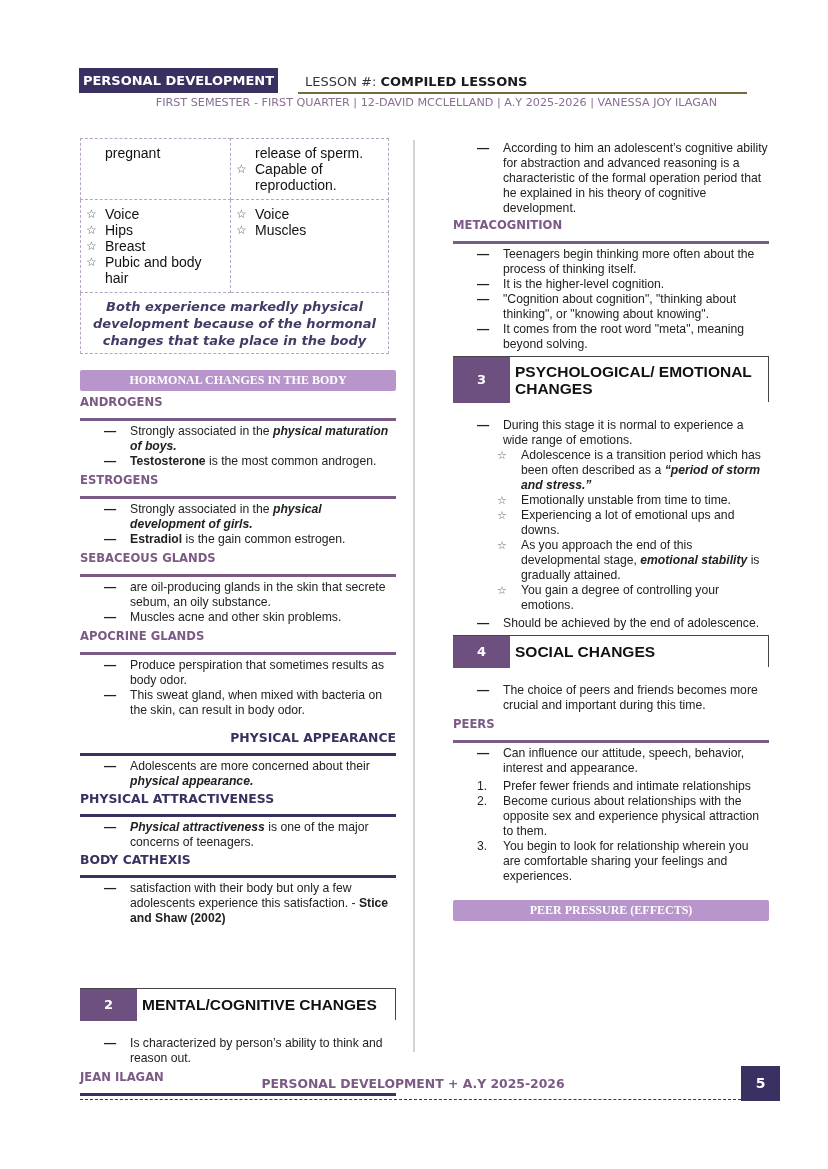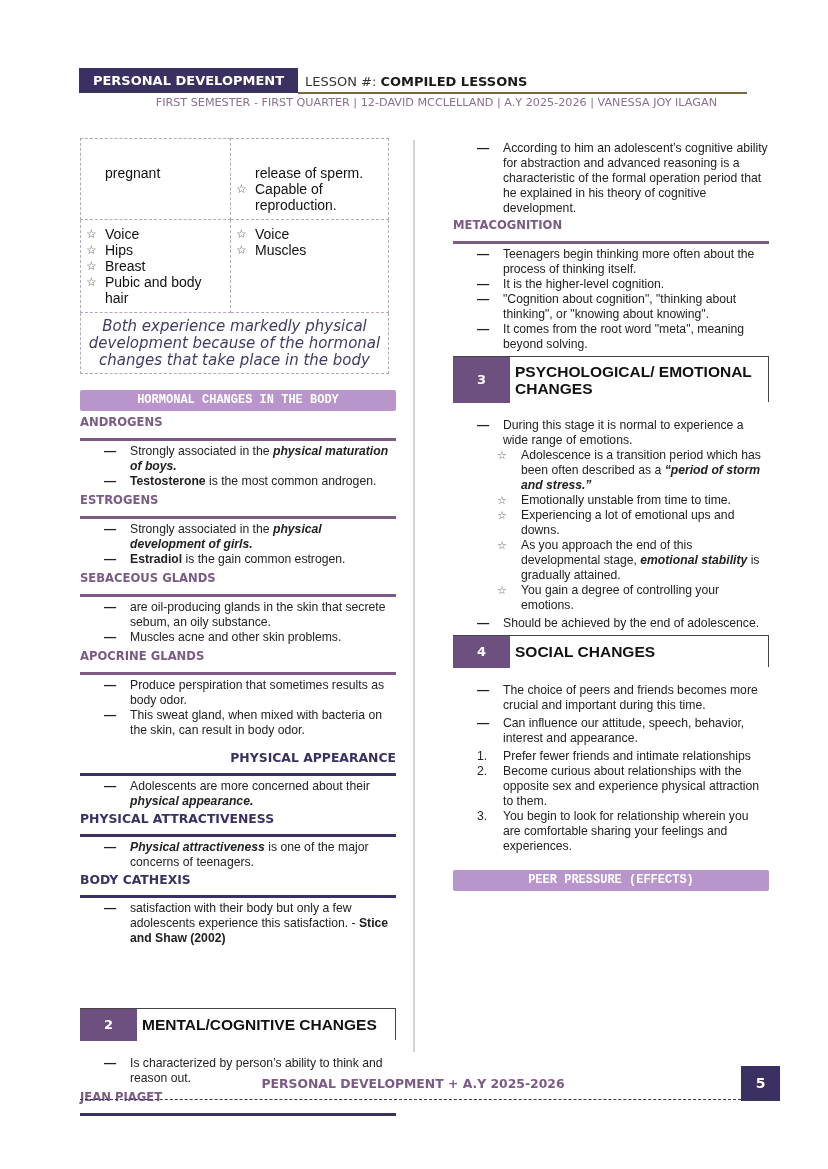--- a/index.html
+++ b/index.html
@@ -1,47 +1,47 @@
 <!DOCTYPE html>
 <html><head>
 <meta charset="utf-8">
 <style>
   * { box-sizing: border-box; margin: 0; padding: 0; }
   html, body { width: 828px; height: 1169px; background: #ffffff; overflow: hidden; }
   body { position: relative; font-family: "Liberation Sans", sans-serif; color: #111; }
 
   
   .hdr { position: absolute; left: 79px; top: 68px; width: 668px; height: 26px; }
-  .hdr-subject { position: absolute; left: 0; top: 0; width: 219px; height: 25px; background: #3a3061; color: #fff;
+  .hdr-subject { position: absolute; left: 0; top: 0; width: 199px; height: 25px; background: #3a3061; color: #fff;
     font-family: "DejaVu Sans", sans-serif; font-weight: bold; font-size: 13px; line-height: 25px; text-align: center; letter-spacing: 0; }
   .hdr-lesson { position: absolute; left: 226px; top: 0; height: 25px; line-height: 27px; font-family: "DejaVu Sans", sans-serif; font-size: 13px; color: #333; }
   .hdr-lesson b { color: #1a1a1a; }
   .hdr-line { position: absolute; left: 219px; top: 24px; width: 449px; height: 2px; background: #7a6a3a; }
   .hdr-sub { position: absolute; left: 0; width: 747px; top: 96px; text-align: right; padding-right: 30px;
     font-family: "DejaVu Sans", sans-serif; font-size: 11.2px; color: #8a6e92; letter-spacing: 0; }
 
   
   .divider { position: absolute; left: 413px; top: 140px; width: 2px; height: 912px; background: #d4d4d4; }
   .col { position: absolute; top: 138px; }
   .col-left { left: 80px; width: 316px; }
   .col-right { left: 453px; width: 316px; }
 
   
   .dtable { border: 1.5px dashed #b8a4c4; width: 309px; border-collapse: collapse; }
   .dtable td { border: 1.5px dashed #b8a4c4; vertical-align: top; font-size: 14px; line-height: 16px; padding: 6px 4px 6px 4px; }
   .dtable .cell-l { width: 150px; }
   .star-list { list-style: none; }
   .star-list li { position: relative; padding-left: 20px; }
   .star-list li .star { position: absolute; left: 1px; top: 0; font-size: 12px; color: #555; }
-  .nostar { padding-left: 20px; margin-top: 20px; }
-  .dtable .note { font-family: "DejaVu Sans", sans-serif; font-weight: normal; font-style: italic; font-size: 15px; line-height: 17px;
+  .nostar { padding-left: 20px; }
+  .dtable .note { font-family: "DejaVu Sans", sans-serif; font-weight: bold; font-style: italic; font-size: 13px; line-height: 17px;
     color: #443a66; text-align: center; padding: 5px 4px 4px; }
 
   
-  .banner { background: #b895cb; color: #fff; font-family: Liberation Mono, monospace; font-weight: bold; font-size: 12px;
+  .banner { background: #b895cb; color: #fff; font-family: Liberation Serif, serif; font-weight: bold; font-size: 12px;
     height: 21px; line-height: 21px; text-align: center; border-radius: 2px; }
 
   
   .sh { font-family: "DejaVu Sans", sans-serif; font-weight: bold; font-size: 11.6px; color: #7b5a86; border-bottom: 3px solid #7b5a86; padding-bottom: 8px; line-height: 15px; }
   .sh.dark { color: #3a3061; border-bottom-color: #3a3061; font-size: 12.4px; }
 
   
   .dl { list-style: none; padding-left: 24px; margin-top: 3px; }
   .dl li { position: relative; padding-left: 26px; font-size: 12.2px; line-height: 15px; color: #222; }
   .dl li .dash { position: absolute; left: 0; top: 0; font-weight: bold; color: #222; }
@@ -162,21 +162,21 @@
     <li><span class="dash">—</span><span>satisfaction with their body but only a few adolescents experience this satisfaction. -</span> <b>Stice and Shaw (2002)</b></li>
   </ul>
 
   <div class="secbox" style="margin-top:62px">
     <div class="num">2</div>
     <div class="title">MENTAL/COGNITIVE CHANGES</div>
   </div>
   <ul class="dl mt16">
     <li><span class="dash">—</span><span>Is characterized by person’s ability to think and reason out.</span></li>
   </ul>
-  <div class="sh dark mt4" style="color:#7b5a86;border-bottom-color:#3a3061;font-size:11.6px">JEAN PIAGET</div>
+  <div class="sh dark mt4" style="color:#7b5a86;border-bottom-color:#3a3061;font-size:11.6px">JEAN ILAGAN</div>
 </div>
 
 <div class="col col-right" style="top:141px">
   <ul class="dl" style="margin-top:0">
     <li><span class="dash">—</span><span>According to him an adolescent’s cognitive ability for abstraction and advanced reasoning is a characteristic of the formal operation period that he explained in his theory of cognitive development.</span></li>
   </ul>
 
   <div class="sh mt2">METACOGNITION</div>
   <ul class="dl">
     <li><span class="dash">—</span><span>Teenagers begin thinking more often about the process of thinking itself.</span></li>
@@ -205,20 +205,21 @@
   </ul>
 
   <div class="secbox" style="margin-top:4px">
     <div class="num">4</div>
     <div class="title">SOCIAL CHANGES</div>
   </div>
   <ul class="dl mt16">
     <li><span class="dash">—</span><span>The choice of peers and friends becomes more crucial and important during this time.</span></li>
   </ul>
 
+  <div class="sh mt4">PEERS</div>
   <ul class="dl">
     <li><span class="dash">—</span><span>Can influence our attitude, speech, behavior, interest and appearance.</span></li>
   </ul>
 
   <ul class="ol">
     <li><span class="num">1.</span><span>Prefer fewer friends and intimate relationships</span></li>
     <li><span class="num">2.</span><span>Become curious about relationships with the opposite sex and experience physical attraction to them.</span></li>
     <li><span class="num">3.</span><span>You begin to look for relationship wherein you are comfortable sharing your feelings and experiences.</span></li>
   </ul>
 

